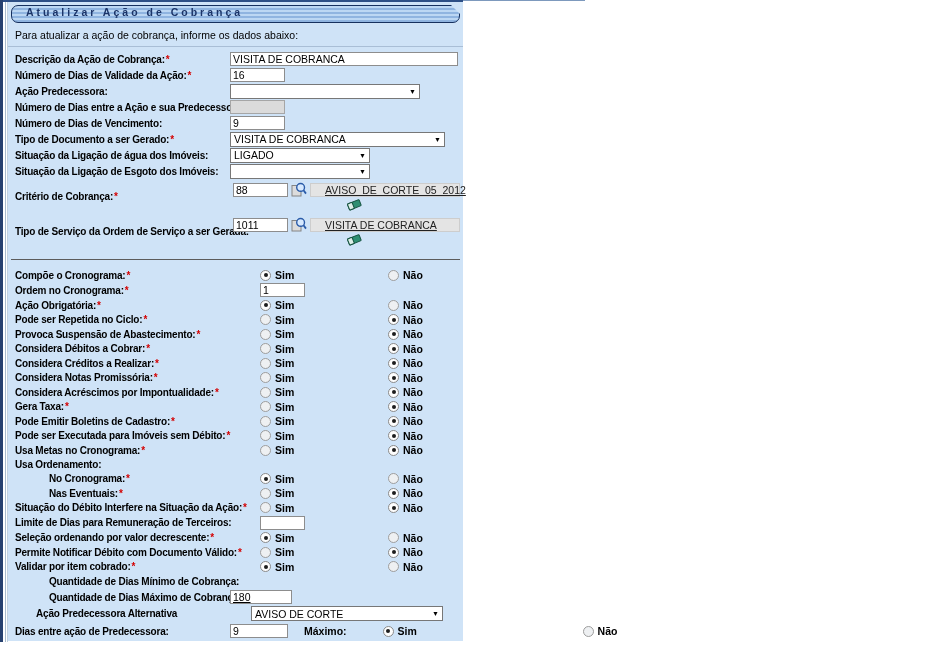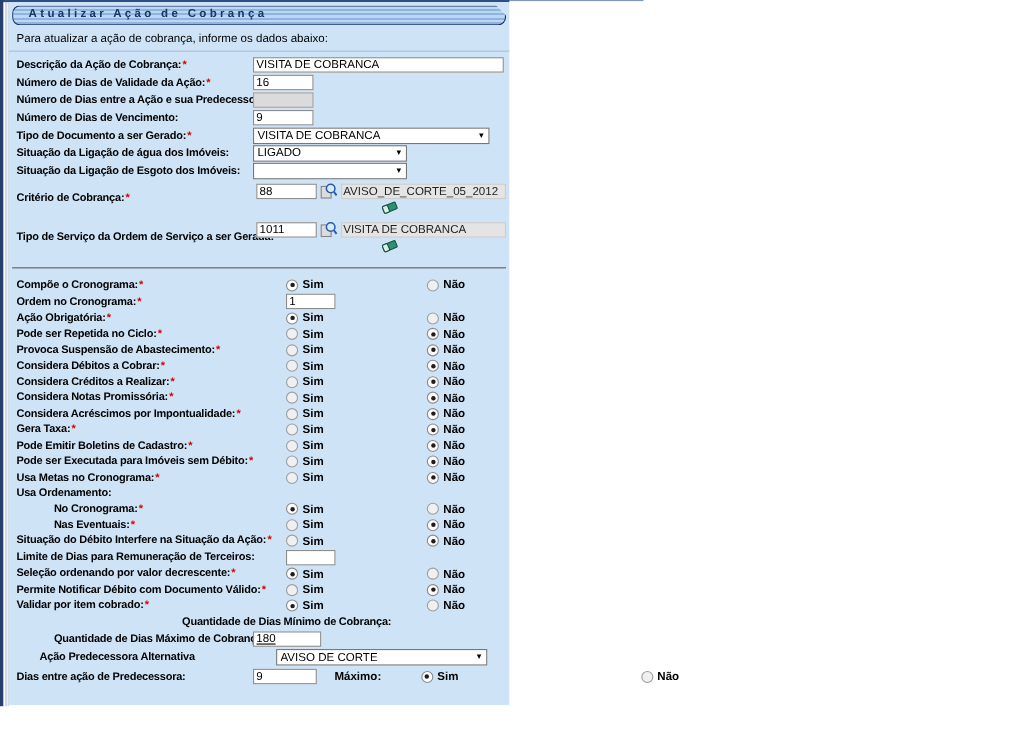--- a/index.html
+++ b/index.html
@@ -39,34 +39,34 @@
   .txt:disabled, .txt.dis { background:#dbdbdb; border-color:#a6a6a6; }
 
   .sel { height:15px; background:#fff; border:1px solid #777;
          display:flex; align-items:center; justify-content:space-between;
          padding:0 3px; cursor:default; }
   .sel-val { font-size:10.5px; color:#000; white-space:nowrap; overflow:hidden; }
   .sel-arrow { font-size:7px; color:#000; line-height:1; margin-left:3px; }
 
   .ro-box { height:14px; width:150px; margin-left:3px; background:#e4e4e4;
             border:1px solid #cdcdcd; display:flex; align-items:center;
-            padding:0 1px; font-size:10.5px; color:#222; white-space:nowrap; }
+            padding:0 14px; font-size:10.5px; color:#222; white-space:nowrap;text-decoration:underline; }
 
   .rb { width:11px; height:11px; border-radius:50%; border:1px solid #8a8a8a;
         background:#fdfdfd; display:inline-block; position:relative; flex-shrink:0; }
   .rb.off { background:#eef0f2; border-color:#9d9d9d; }
   .rb.on::after { content:''; position:absolute; left:2.5px; top:2.5px;
                   width:4px; height:4px; border-radius:50%; background:#1d1d1d; }
   .radio-lab { margin-left:4px; font-weight:bold; font-size:10.5px; color:#000; }
   .rg { display:flex; align-items:center; }
   .rg.yes { margin-left:30px; width:128px; }
 
   .toggle-row       { min-height:14.5px; height:14.5px; }
   .toggle-heading   { min-height:14px;  height:14px; }
-  .toggle-input     { min-height:15.5px; height:15.5px;justify-content:center; }
+  .toggle-input     { min-height:15.5px; height:15.5px; }
   .toggle-select    { min-height:17px;  height:17px;margin-left:21px; }
   .toggle-inputradio{ min-height:18px;  height:18px; }
 
   .section-divider { height:1px; background:#5c5c5c; margin:10px 3px 8px 3px; }
 
   .lookup-row { min-height:35px; }
   .lookup-col { display:flex; flex-direction:column; }
   .lookup-top { display:flex; align-items:center; }
   .lookup-bottom { margin:1px 0 0 12px; height:13px; }
   .icon-btn { display:inline-flex; margin-left:3px; cursor:pointer; }
@@ -94,20 +94,29 @@
         <div class="row">
           <div class="lbl"><span>Descrição da Ação de Cobrança:</span><span class="req">*</span></div>
           <div class="fld">
             <input type="text" class="txt" style="width: 228px;" value="VISITA DE COBRANCA">
           </div>
         </div>
         <div class="row">
           <div class="lbl"><span>Número de Dias de Validade da Ação:</span><span class="req">*</span></div>
           <div class="fld">
             <input type="text" class="txt" style="width: 55px;" value="16">
+          </div>
+        </div>
+        <div class="row">
+          <div class="lbl"><span>Ação Predecessora:</span></div>
+          <div class="fld">
+            <div class="sel" style="width:190px">
+              <span class="sel-val"></span>
+              <span class="sel-arrow">▼</span>
+            </div>
           </div>
         </div>
         <div class="row">
           <div class="lbl"><span>Número de Dias entre a Ação e sua Predecessora:</span></div>
           <div class="fld">
             <input type="text" class="txt dis" style="width: 55px;" disabled="" value="">
           </div>
         </div>
         <div class="row">
           <div class="lbl"><span>Número de Dias de Vencimento:</span></div>

